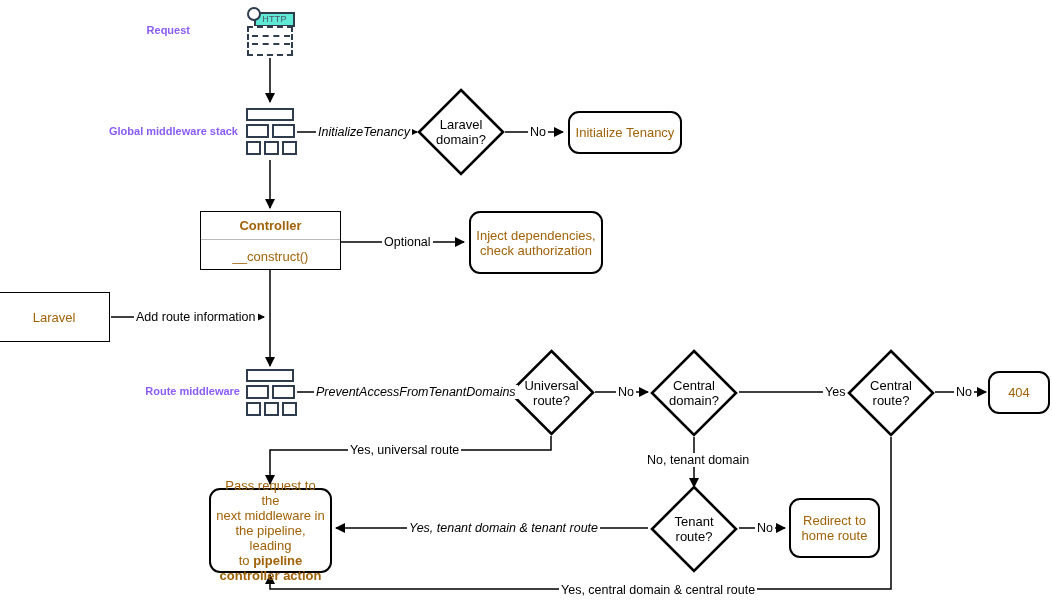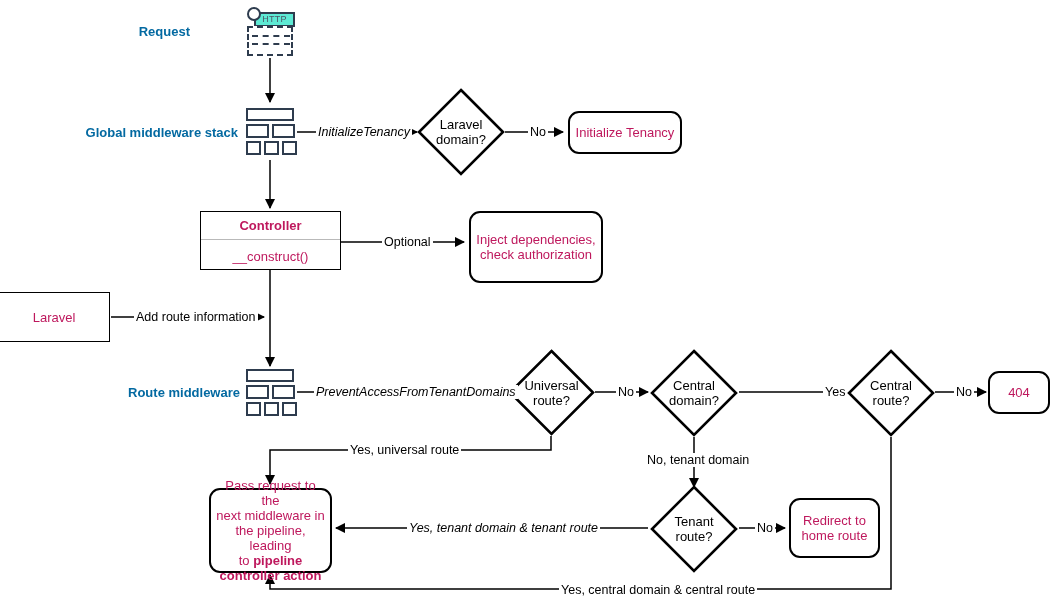--- a/index.html
+++ b/index.html
@@ -22,21 +22,21 @@
     height: 600px;
     pointer-events: none;
   }
   .node {
     position: absolute;
     box-sizing: border-box;
     display: flex;
     align-items: center;
     justify-content: center;
     text-align: center;
-    color: #be185d;
+    color: #a16207;
     font-size: 13px;
     line-height: 15px;
   }
   
   .rect {
     border: 1.4px solid #000000;
     background: #ffffff;
   }
   
   .round {
@@ -83,22 +83,22 @@
     justify-content: center;
     text-align: center;
     font-size: 13px;
     line-height: 15px;
     color: #000;
   }
   
   .side-label {
     position: absolute;
     font-weight: bold;
-    font-size: 13px;
-    color: #0369a1;
+    font-size: 11px;
+    color: #8b5cf6;
     text-align: right;
     white-space: nowrap;
   }
   
   .edge-label {
     position: absolute;
     font-size: 12.5px;
     color: #000000;
     background: #ffffff;
     white-space: nowrap;
@@ -275,21 +275,21 @@
 
   <div class="node round" style="left:568px; top:111px; width:114px; height:43px;">
     <span>Initialize Tenancy</span>
   </div>
 
   <div class="node class-box" style="left:200px; top:211px; width:141px; height:59px;">
     <div class="class-title">Controller</div>
     <div class="class-body">__construct()</div>
   </div>
 
-  <div class="node round" style="left:469px; top:211px; width:134px; height:72px;">
+  <div class="node round" style="left:469px; top:211px; width:134px; height:63px;">
     <span>
       <span>Inject dependencies,</span><br>
       <span>check authorization</span>
     </span>
   </div>
 
   <div class="node rect" style="left:-2px; top:292px; width:112px; height:50px;">
     <span>Laravel</span>
   </div>
 

